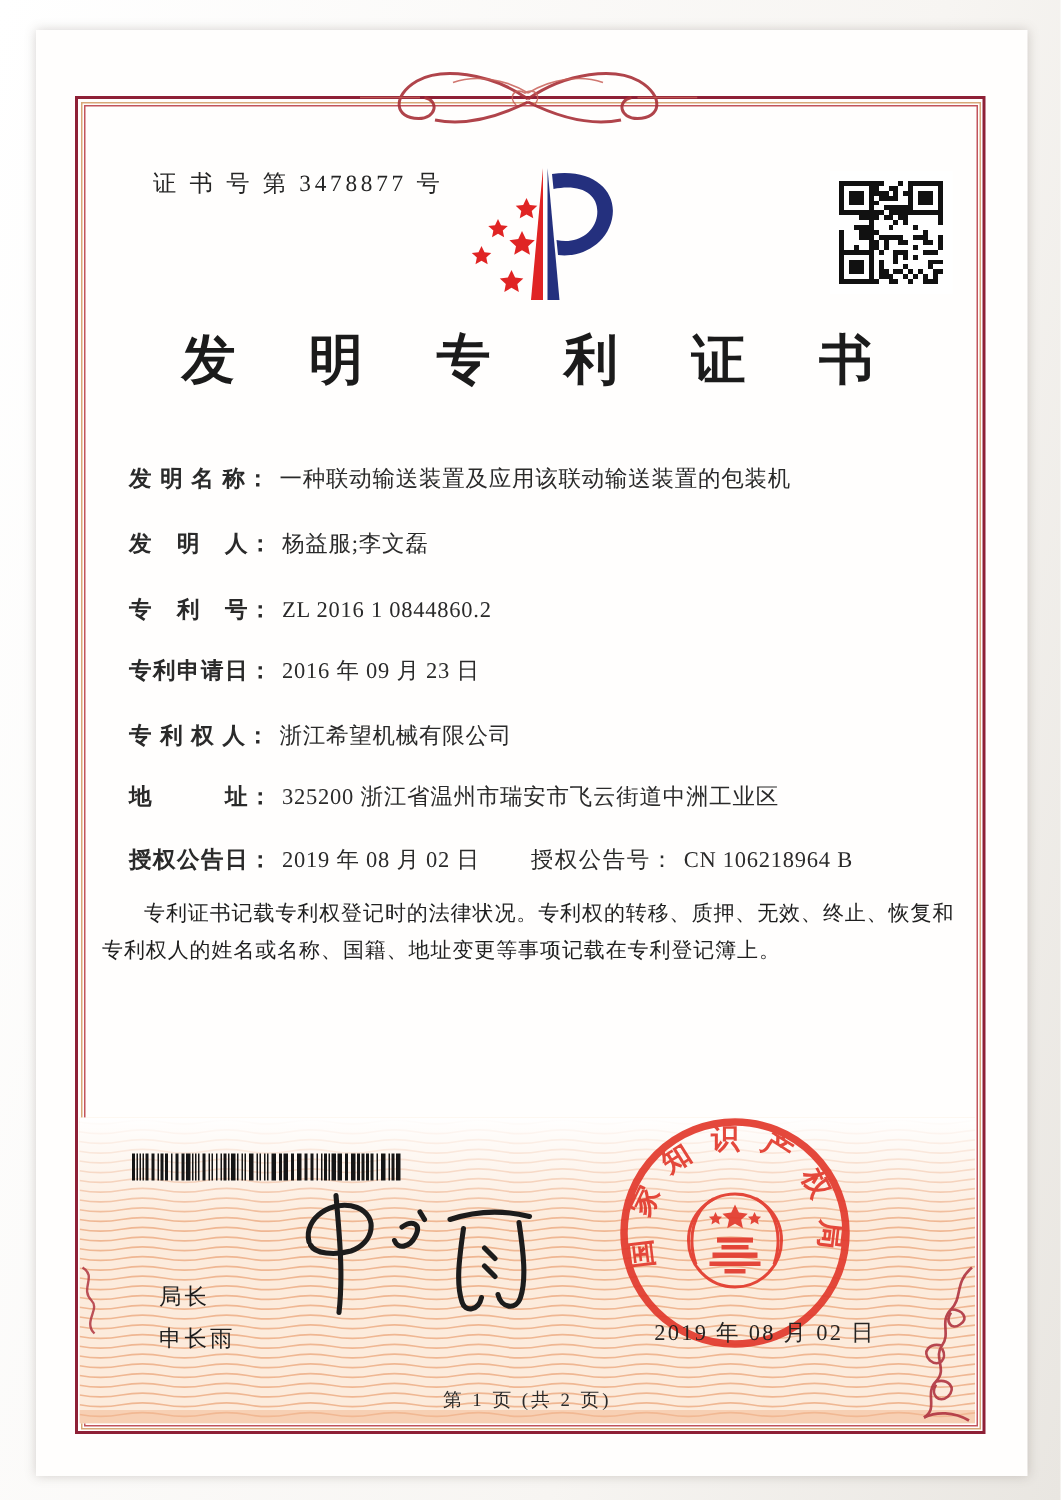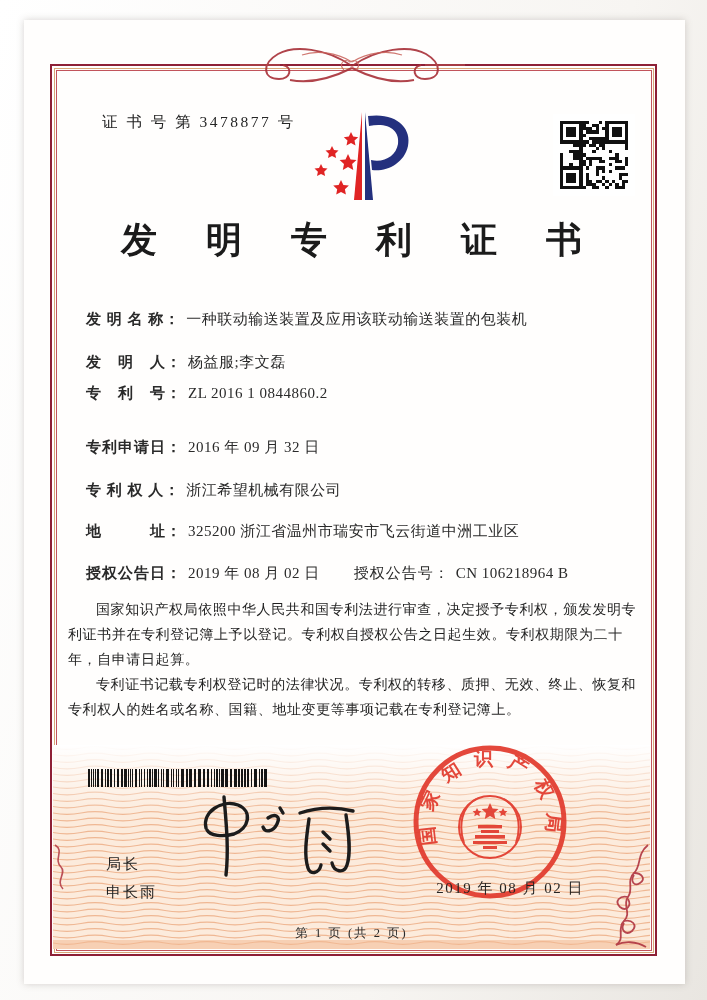--- a/index.html
+++ b/index.html
@@ -229,38 +229,37 @@
   </svg>
 
 <div class="title">发 明 专 利 证 书</div>
 
 <div class="row" style="top:310px">
   <span class="lbl">发 明 名 称：</span><span class="val">一种联动输送装置及应用该联动输送装置的包装机</span>
 </div>
 <div class="row" style="top:353px">
   <span class="lbl">发　明　人：</span><span class="val">杨益服;李文磊</span>
 </div>
-<div class="row" style="top:384px">
+<div class="row" style="top:397px">
   <span class="lbl">专　利　号：</span><span class="val">ZL 2016 1 0844860.2</span>
 </div>
 <div class="row" style="top:438px">
-  <span class="lbl">专利申请日：</span><span class="val">2016 年 09 月 32 日</span>
+  <span class="lbl">专利申请日：</span><span class="val">2016 年 09 月 23 日</span>
 </div>
 <div class="row" style="top:481px">
   <span class="lbl">专 利 权 人：</span><span class="val">浙江希望机械有限公司</span>
 </div>
 <div class="row" style="top:522px">
   <span class="lbl">地　　　址：</span><span class="val">325200 浙江省温州市瑞安市飞云街道中洲工业区</span>
 </div>
 <div class="row" style="top:564px">
   <span class="lbl">授权公告日：</span><span class="val">2019 年 08 月 02 日</span><span class="lbl2">授权公告号：</span><span class="val">CN 106218964 B</span>
 </div>
 
 <div class="body-text">
-  <p>国家知识产权局依照中华人民共和国专利法进行审查，决定授予专利权，颁发发明专利证书并在专利登记簿上予以登记。专利权自授权公告之日起生效。专利权期限为二十年，自申请日起算。</p>
   <p>专利证书记载专利权登记时的法律状况。专利权的转移、质押、无效、终止、恢复和专利权人的姓名或名称、国籍、地址变更等事项记载在专利登记簿上。</p>
 </div>
 
 <div class="band">
   <svg width="597" height="204" viewBox="0 0 597 204" style="position:absolute;left:0;top:0">
       <path d="M0 3.0 q 14 2.6 28 0 q 14 -2.6 28 0 q 14 2.6 28 0 q 14 -2.6 28 0 q 14 2.6 28 0 q 14 -2.6 28 0 q 14 2.6 28 0 q 14 -2.6 28 0 q 14 2.6 28 0 q 14 -2.6 28 0 q 14 2.6 28 0 q 14 -2.6 28 0 q 14 2.6 28 0 q 14 -2.6 28 0 q 14 2.6 28 0 q 14 -2.6 28 0 q 14 2.6 28 0 q 14 -2.6 28 0 q 14 2.6 28 0 q 14 -2.6 28 0 q 14 2.6 28 0 q 14 -2.6 28 0" stroke="#efb793" stroke-width="1.15" fill="none"></path>
       <path d="M0 9.5 q 14 2.6 28 0 q 14 -2.6 28 0 q 14 2.6 28 0 q 14 -2.6 28 0 q 14 2.6 28 0 q 14 -2.6 28 0 q 14 2.6 28 0 q 14 -2.6 28 0 q 14 2.6 28 0 q 14 -2.6 28 0 q 14 2.6 28 0 q 14 -2.6 28 0 q 14 2.6 28 0 q 14 -2.6 28 0 q 14 2.6 28 0 q 14 -2.6 28 0 q 14 2.6 28 0 q 14 -2.6 28 0 q 14 2.6 28 0 q 14 -2.6 28 0 q 14 2.6 28 0 q 14 -2.6 28 0" stroke="#efb793" stroke-width="1.15" fill="none"></path>
       <path d="M0 16.0 q 14 2.6 28 0 q 14 -2.6 28 0 q 14 2.6 28 0 q 14 -2.6 28 0 q 14 2.6 28 0 q 14 -2.6 28 0 q 14 2.6 28 0 q 14 -2.6 28 0 q 14 2.6 28 0 q 14 -2.6 28 0 q 14 2.6 28 0 q 14 -2.6 28 0 q 14 2.6 28 0 q 14 -2.6 28 0 q 14 2.6 28 0 q 14 -2.6 28 0 q 14 2.6 28 0 q 14 -2.6 28 0 q 14 2.6 28 0 q 14 -2.6 28 0 q 14 2.6 28 0 q 14 -2.6 28 0" stroke="#efb793" stroke-width="1.15" fill="none"></path>
       <path d="M0 22.5 q 14 2.6 28 0 q 14 -2.6 28 0 q 14 2.6 28 0 q 14 -2.6 28 0 q 14 2.6 28 0 q 14 -2.6 28 0 q 14 2.6 28 0 q 14 -2.6 28 0 q 14 2.6 28 0 q 14 -2.6 28 0 q 14 2.6 28 0 q 14 -2.6 28 0 q 14 2.6 28 0 q 14 -2.6 28 0 q 14 2.6 28 0 q 14 -2.6 28 0 q 14 2.6 28 0 q 14 -2.6 28 0 q 14 2.6 28 0 q 14 -2.6 28 0 q 14 2.6 28 0 q 14 -2.6 28 0" stroke="#efb793" stroke-width="1.15" fill="none"></path>
       <path d="M0 29.0 q 14 2.6 28 0 q 14 -2.6 28 0 q 14 2.6 28 0 q 14 -2.6 28 0 q 14 2.6 28 0 q 14 -2.6 28 0 q 14 2.6 28 0 q 14 -2.6 28 0 q 14 2.6 28 0 q 14 -2.6 28 0 q 14 2.6 28 0 q 14 -2.6 28 0 q 14 2.6 28 0 q 14 -2.6 28 0 q 14 2.6 28 0 q 14 -2.6 28 0 q 14 2.6 28 0 q 14 -2.6 28 0 q 14 2.6 28 0 q 14 -2.6 28 0 q 14 2.6 28 0 q 14 -2.6 28 0" stroke="#efb793" stroke-width="1.15" fill="none"></path>

